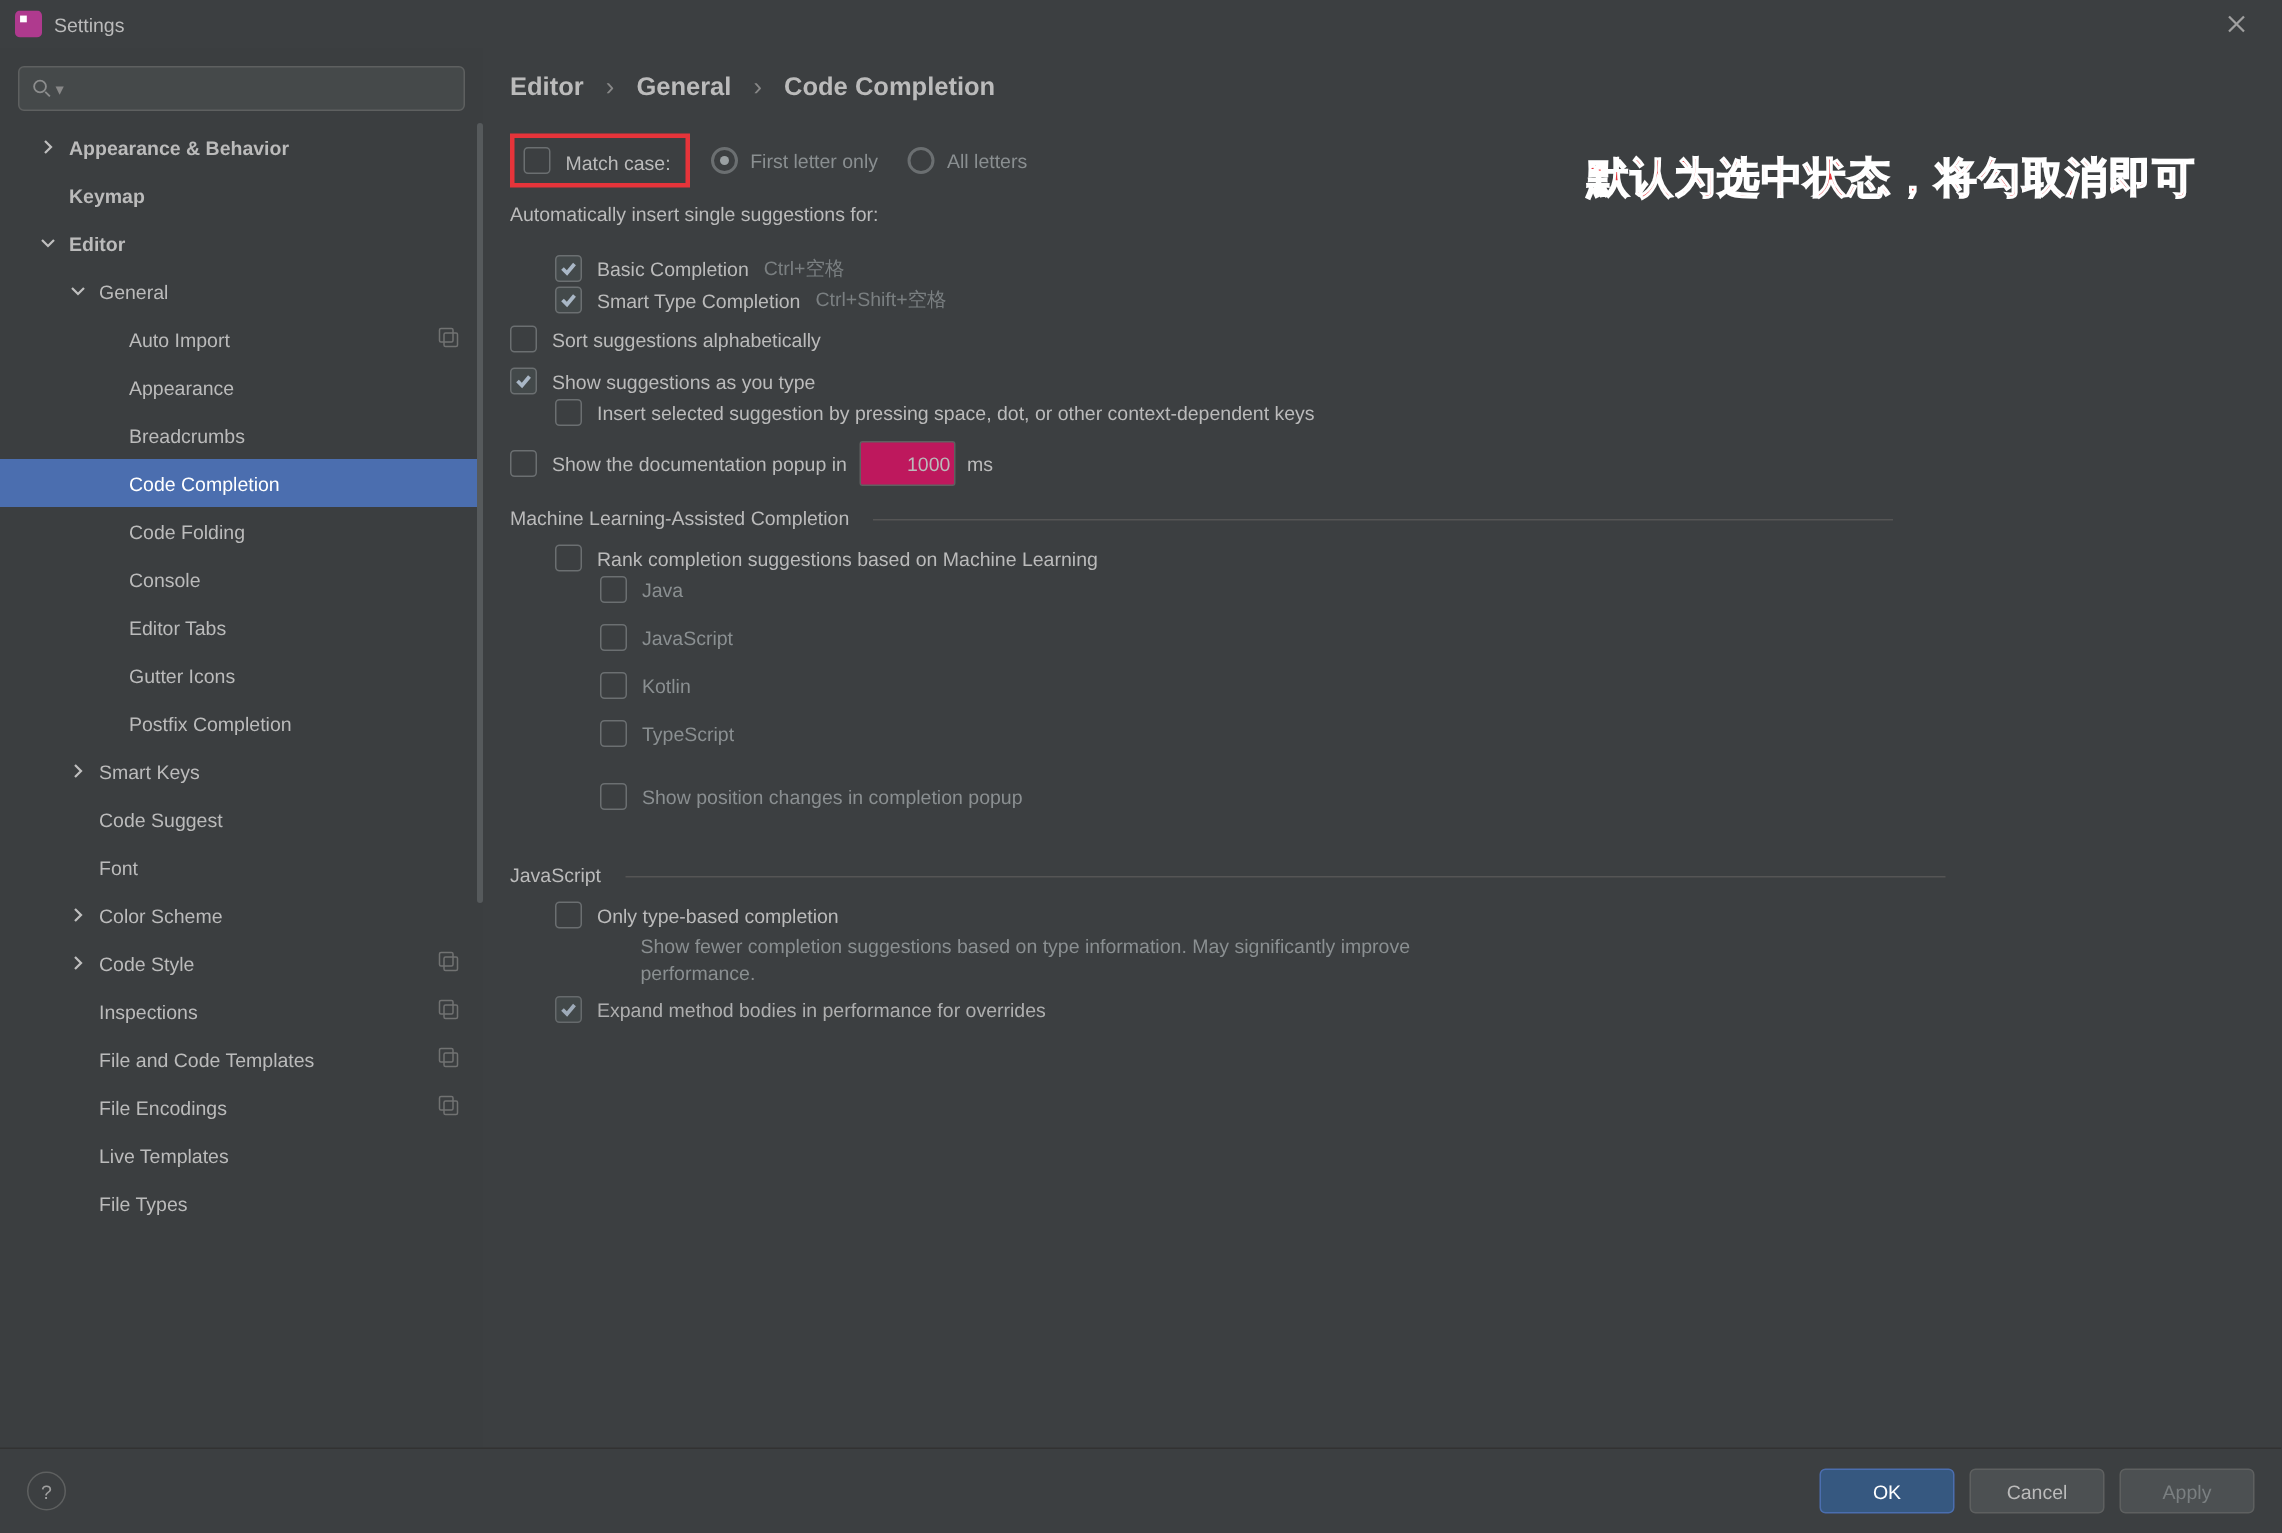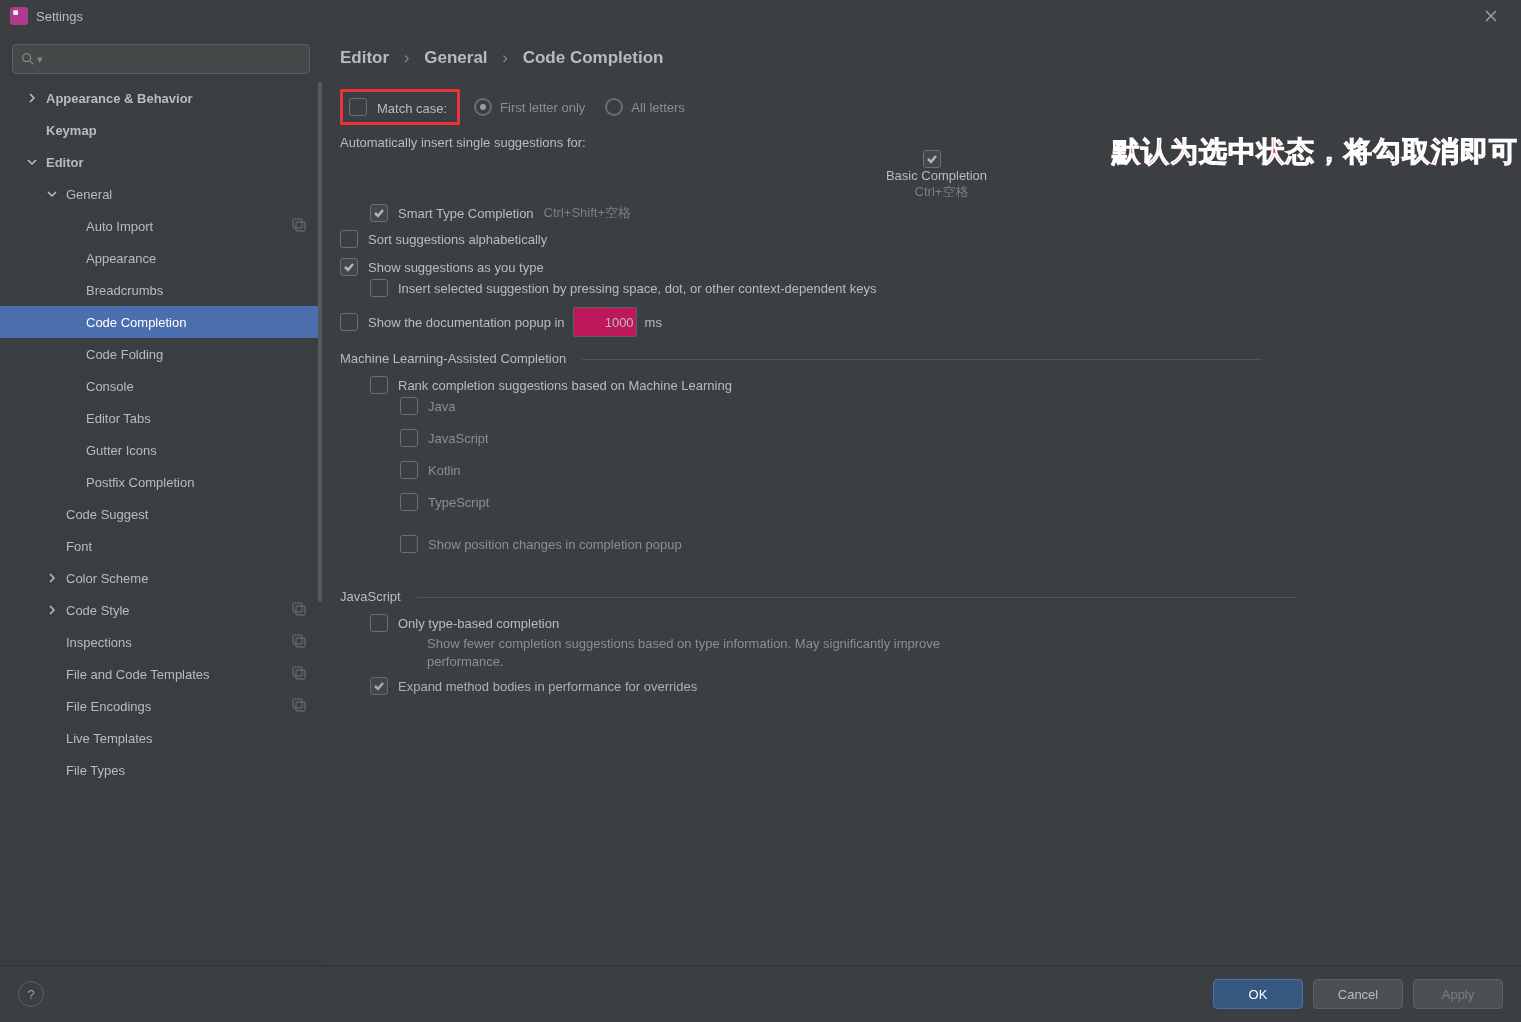--- a/index.html
+++ b/index.html
@@ -155,20 +155,28 @@
           </div>
           <div class="tree-item ind2">
             <span class="spacer"></span>
             <span>Gutter Icons</span>
           </div>
           <div class="tree-item ind2">
             <span class="spacer"></span>
             <span>Postfix Completion</span>
           </div>
           <div class="tree-item ind1">
+            <span class="chev">
+              <svg viewBox="0 0 10 10">
+                <path d="M3 1 L7 5 L3 9" stroke="#bfbfbf" stroke-width="1.5" fill="none"></path>
+              </svg>
+            </span>
+            <span>Smart Keys</span>
+          </div>
+          <div class="tree-item ind1">
             <span class="spacer"></span>
             <span>Code Suggest</span>
           </div>
           <div class="tree-item ind1">
             <span class="spacer"></span>
             <span>Font</span>
           </div>
           <div class="tree-item ind1">
             <span class="chev">
               <svg viewBox="0 0 10 10">
@@ -229,39 +237,39 @@
 
     <div class="main">
       <div class="breadcrumbs">
         <span>Editor</span>
         <span class="sep">›</span>
         <span>General</span>
         <span class="sep">›</span>
         <span>Code Completion</span>
       </div>
 
-      <div class="annotation" style="top:68px; left:790px;margin-top:33px;">默认为选中状态，将勾取消即可</div>
+      <div class="annotation" style="top:68px; left:736px;">默认为选中状态，将勾取消即可</div>
 
       <div class="content">
 
         <div class="row" style="margin-bottom:10px;">
           <span class="highlight-box">
             <span class="checkbox"></span>
             <span class="lbl">Match case:</span>
           </span>
           <span style="width:14px"></span>
           <span class="radio checked"></span>
           <span class="lbl dim">First letter only</span>
           <span style="width:20px"></span>
           <span class="radio"></span>
           <span class="lbl dim">All letters</span>
         </div>
 
         <div class="lbl">Automatically insert single suggestions for:</div>
-        <div class="row indent1" style="margin-top:0;flex-direction:column;">
+        <div class="row indent1" style="margin-top:20px;">
           <span class="checkbox checked">
               <svg class="check-svg" viewBox="0 0 12 12">
                 <path d="M2 6 L5 9 L10 3"></path>
               </svg>
             </span>
           <span class="lbl">Basic Completion</span>
           <span class="hint">Ctrl+空格</span>
         </div>
         <div class="row indent1">
           <span class="checkbox checked">

